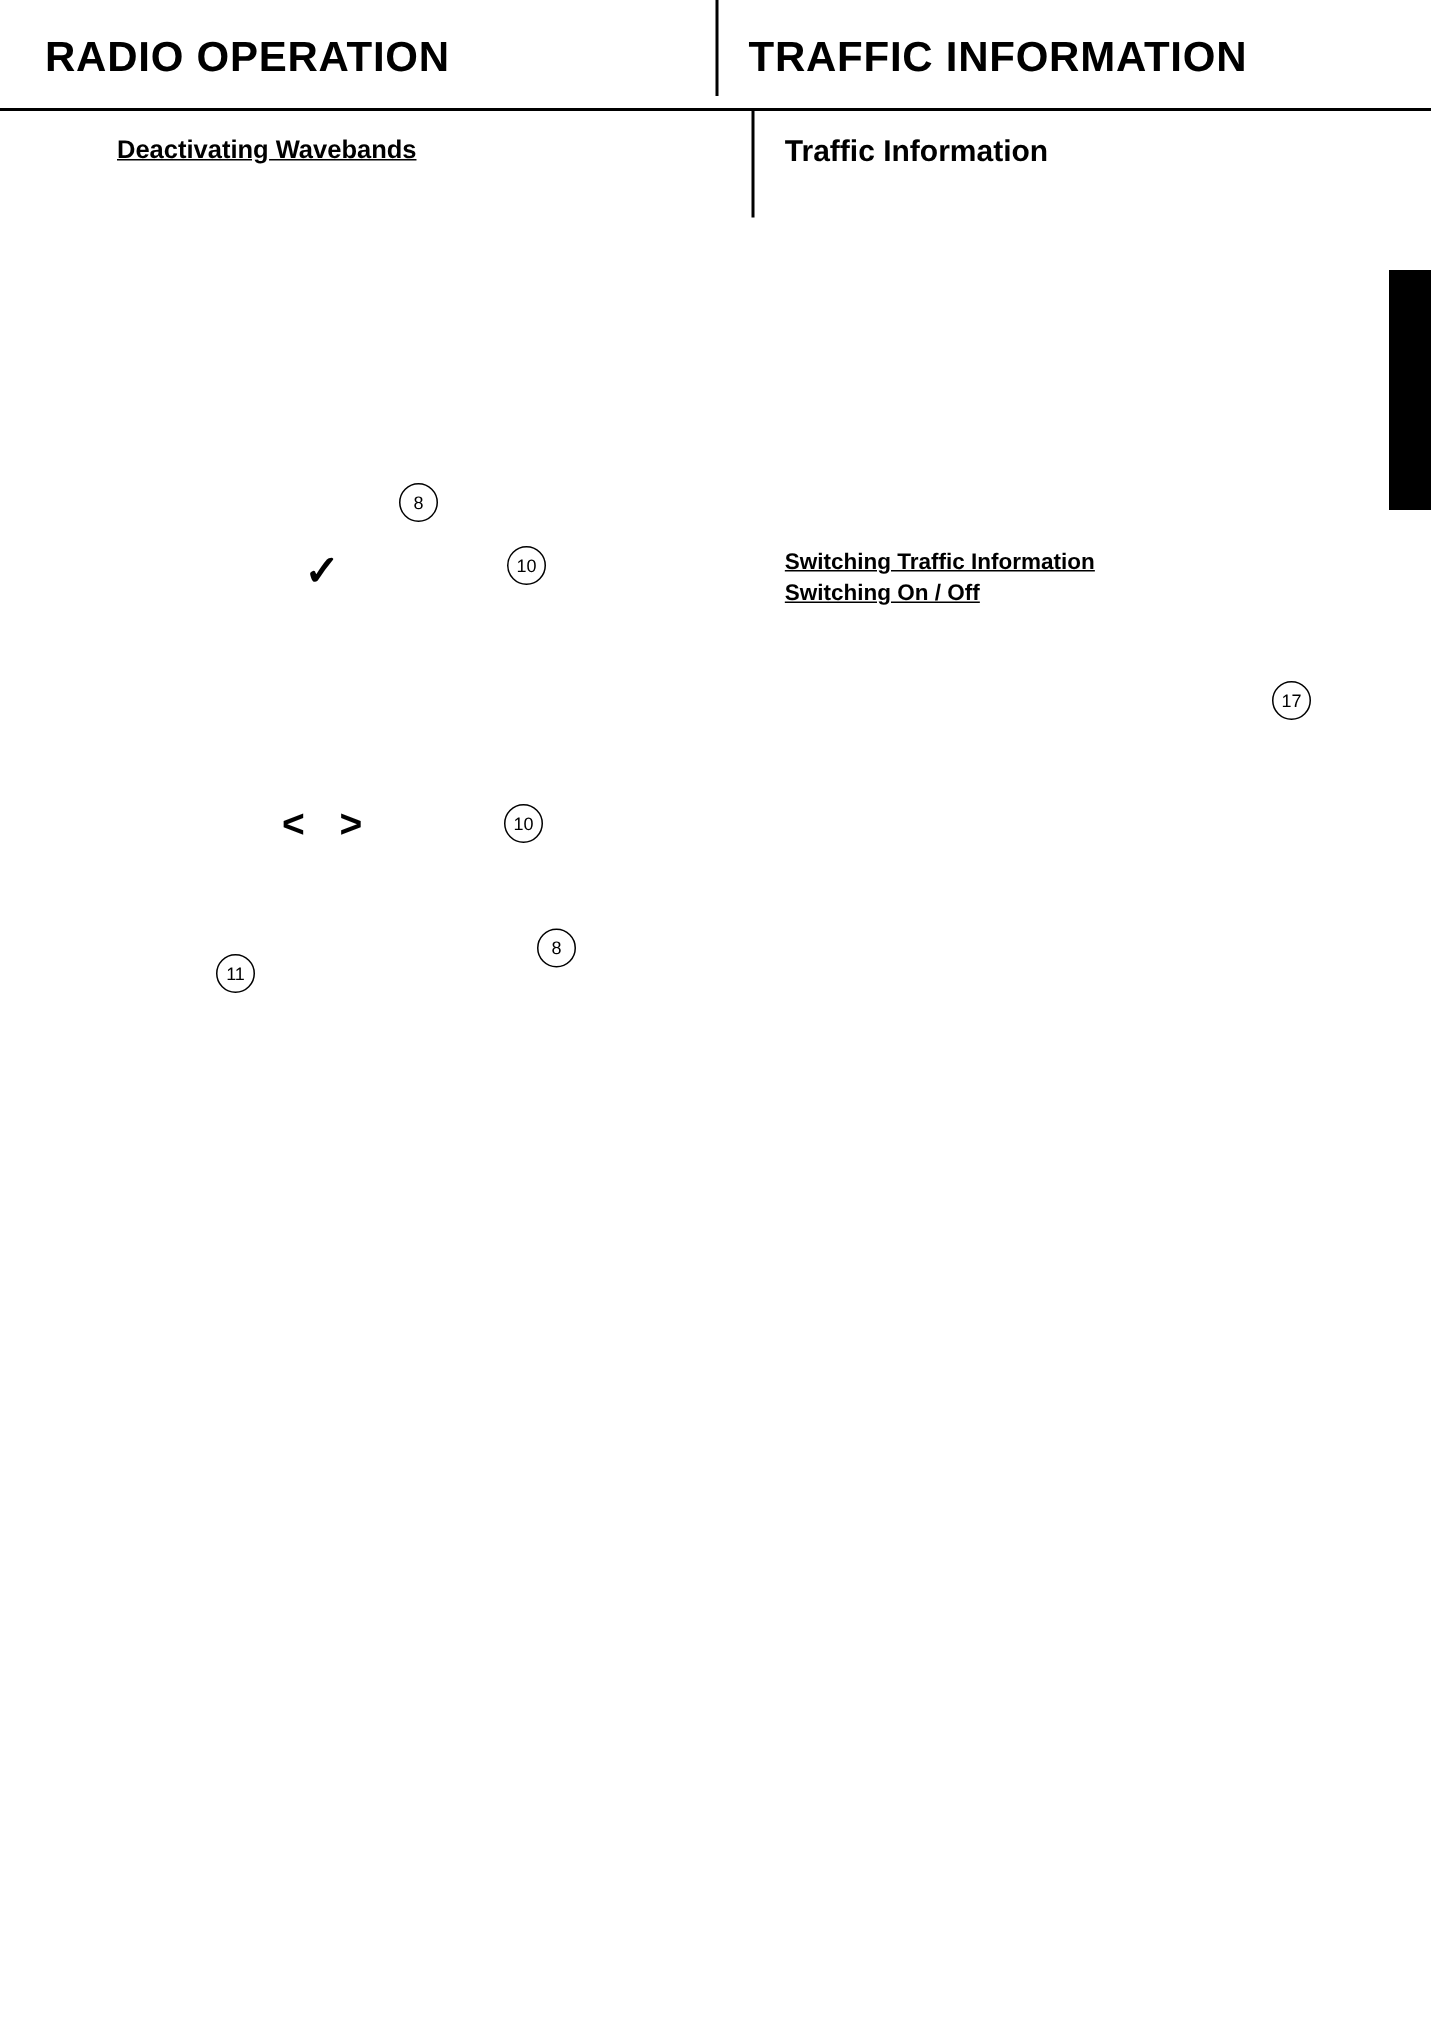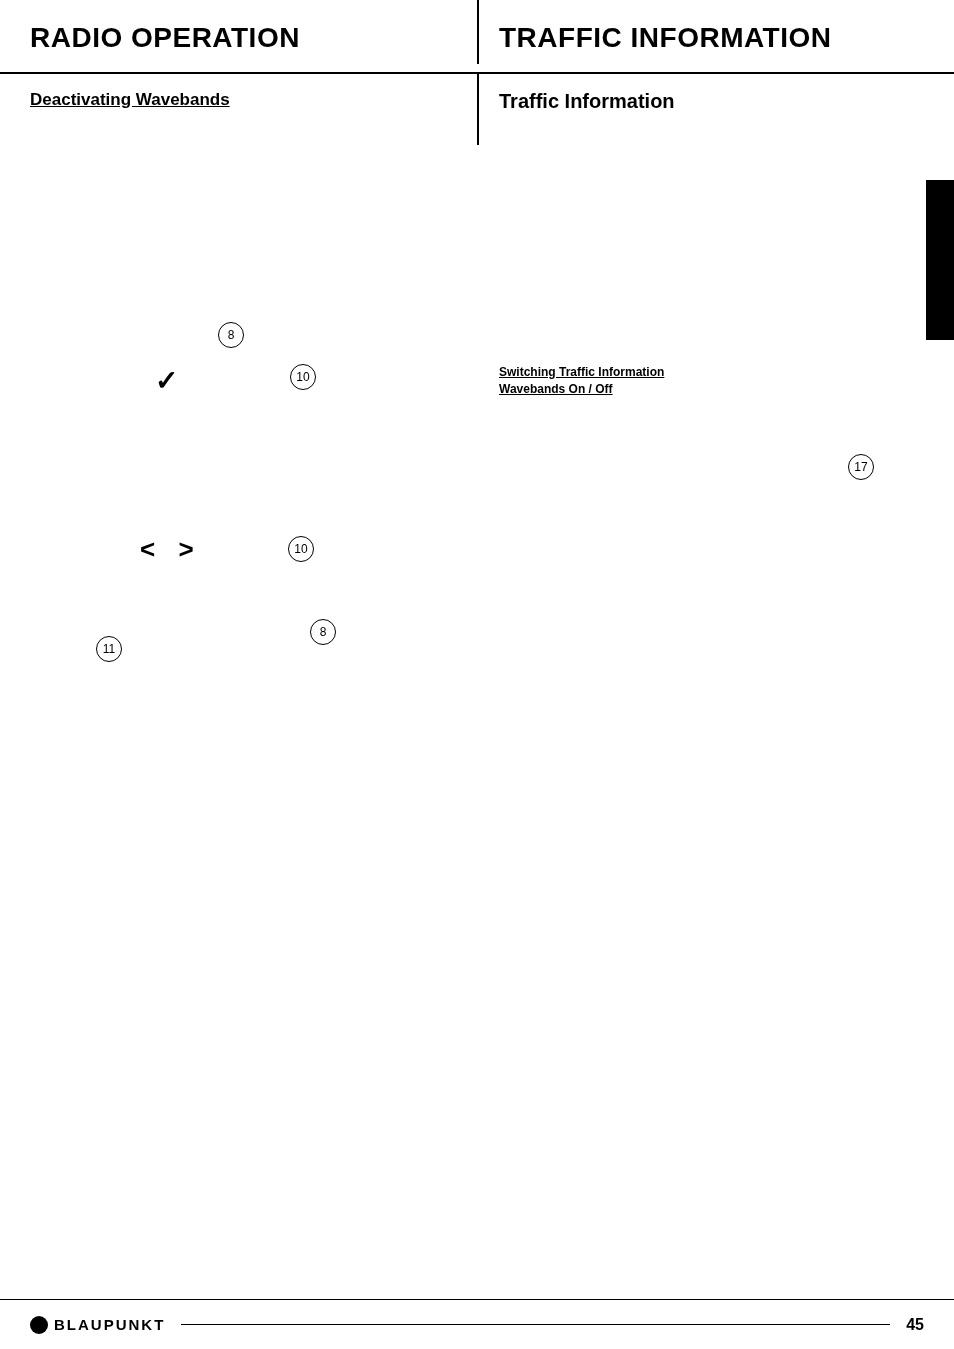--- a/index.html
+++ b/index.html
@@ -72,20 +72,21 @@
     
     .content {
       display: flex;
       width: 100%;
     }
 
     .content-left {
       width: 50%;
       padding: 16px 20px 20px 30px;
       position: relative;
+      margin-left: 48px;
     }
 
     .content-right {
       width: 50%;
       padding: 16px 20px 20px 20px;
       border-left: 2px solid #000;
       position: relative;
     }
 
     .subsection-heading {
@@ -161,21 +162,21 @@
     .circle-11 {
       left: 96px;
       top: 562px;
     }
 
     
     .switching-heading {
       position: absolute;
       top: 290px;
       left: 20px;
-      font-size: 12px;
+      font-size: 15px;
       font-weight: bold;
       text-decoration: underline;
       color: #000;
       line-height: 1.4;
     }
 
     .circle-15 {
       right: 80px;
       top: 380px;
     }
@@ -260,30 +261,22 @@
       <span class="circled-num circle-8-bot">8</span>
 
       <span class="circled-num circle-11">11</span>
     </div>
 
     <div class="content-right">
       <div class="subsection-heading-right">Traffic Information</div>
 
       <div class="switching-heading">
         <span>Switching Traffic Information</span><br>
-        <span>Wavebands On / Off</span>
+        <span>Switching On / Off</span>
       </div>
 
       <span class="circled-num circle-15">17</span>
     </div>
 
   </div>
 
-  <div class="footer">
-    <div class="logo-area">
-      <div class="logo-dot"></div>
-      <span class="logo-text">BLAUPUNKT</span>
-    </div>
-    <div class="footer-line"></div>
-    <span class="page-number">45</span>
-  </div>
 
 </div>
 
 </body></html>

